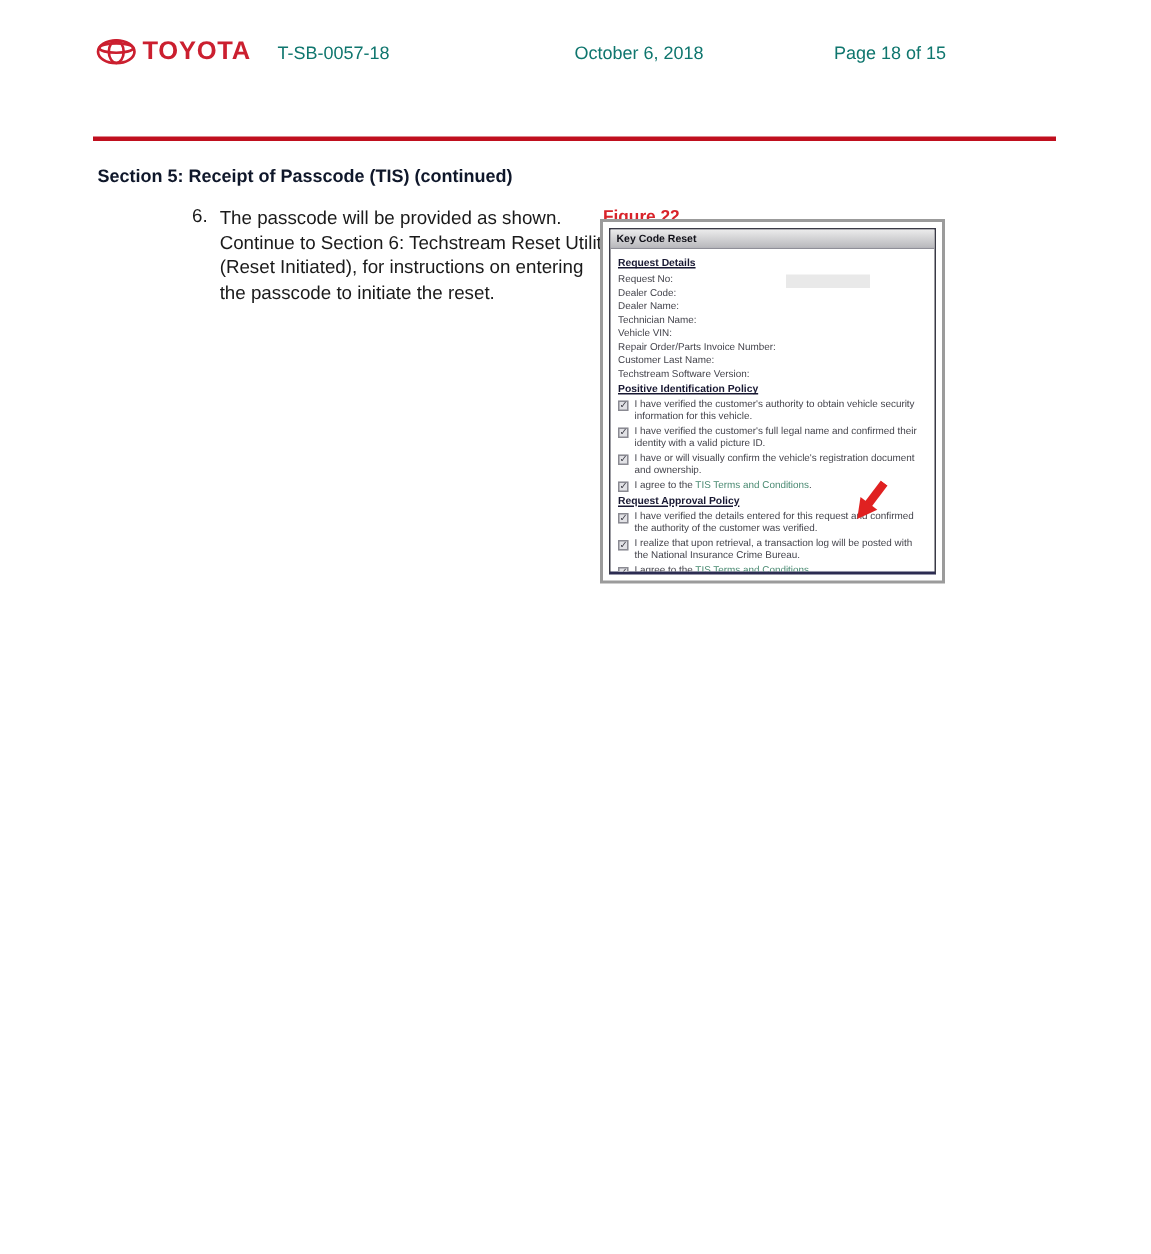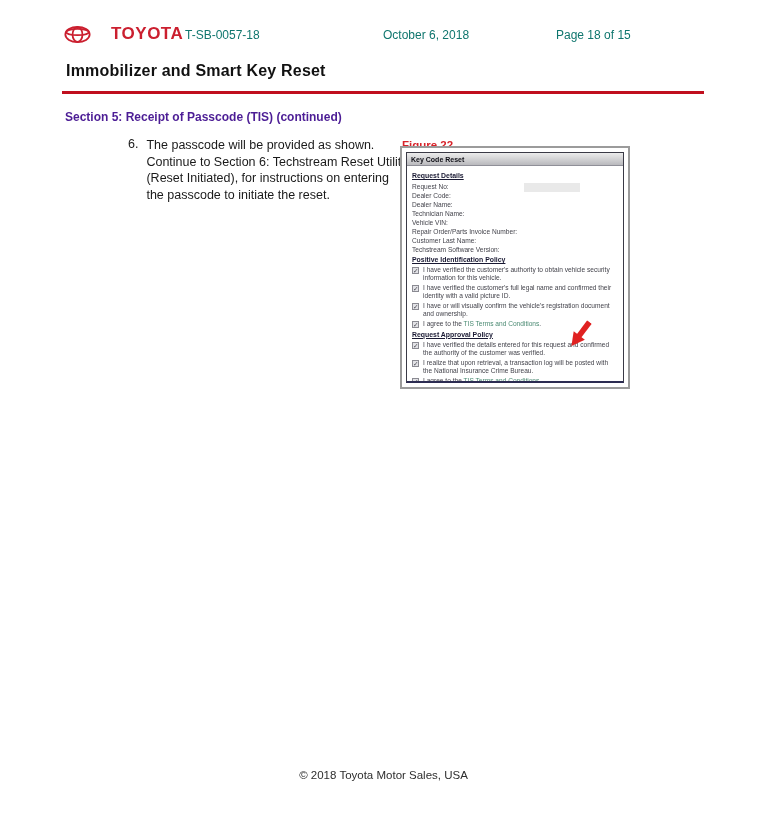--- a/index.html
+++ b/index.html
@@ -4,29 +4,29 @@
 <style>
   * { margin:0; padding:0; box-sizing:border-box; }
   html,body { background:#fff; }
   .page {
     position:relative; width:767px; height:836px; background:#ffffff;
     font-family:"Liberation Sans", sans-serif; color:#1a1a1a; overflow:hidden;
   }
   
   .logo { position:absolute; left:64px; top:24px; display:flex; align-items:center; gap:4px; }
   .logo svg { display:block; }
-  .logo-word { color:#cb1f2f; font-weight:bold; font-size:17px; letter-spacing:0.5px;margin-left:16px; }
+  .logo-word { color:#cb1f2f; font-weight:bold; font-size:17px; letter-spacing:0.5px; }
   .hdr-meta { position:absolute; top:28px; font-weight:normal; font-size:12px; color:#0f766e; }
   .hdr-bulletin { left:185px; }
   .hdr-date { left:383px; }
   .hdr-page { left:556px; }
   .doc-title { position:absolute; left:66px; top:62px; font-weight:bold; font-size:16px; color:#111; letter-spacing:0.2px; }
   .red-rule { position:absolute; left:62px; top:91px; width:642px; height:3px; background:#c00f1e; }
   
-  .section-heading { position:absolute; left:65px; top:110px; font-weight:bold; font-size:12px; color:#4c1d95; }
+  .section-heading { position:absolute; left:65px; top:110px; font-weight:bold; font-size:12px; color:#0f172a; }
   .step { position:absolute; left:128px; top:137px; width:280px; display:flex; gap:8px; }
   .step-num { font-size:12.5px; color:#1a1a1a; }
   .step-text { font-size:12.5px; line-height:16.5px; color:#1a1a1a; width:262px; }
   
   .fig-label { position:absolute; left:402px; top:129px; font-weight:bold; font-size:11.5px; color:#d8232a;margin-top:10px; }
   .fig-frame {
     position:absolute; left:400px; top:146px; width:230px; height:243px;
     border:2px solid #9b9b9b; background:#fff; padding:4px;
   }
   .dialog {
@@ -66,21 +66,20 @@
         <ellipse cx="30" cy="20" rx="27" ry="17" fill="none" stroke="#cb1f2f" stroke-width="4"></ellipse>
         <ellipse cx="30" cy="20" rx="11" ry="16.5" fill="none" stroke="#cb1f2f" stroke-width="4"></ellipse>
         <ellipse cx="30" cy="14.5" rx="25" ry="7" fill="none" stroke="#cb1f2f" stroke-width="4"></ellipse>
       </svg>
     </span>
     <span class="logo-word">TOYOTA</span>
   </div>
   <div class="hdr-meta hdr-bulletin">T-SB-0057-18</div>
   <div class="hdr-meta hdr-date">October 6, 2018</div>
   <div class="hdr-meta hdr-page">Page 18 of 15</div>
-  <div class="doc-title">Immobilizer and Smart Key Reset</div>
   <div class="red-rule"></div>
 
   <div class="section-heading">Section 5: Receipt of Passcode (TIS) (continued)</div>
 
   <div class="step">
     <span class="step-num">6.</span>
     <span class="step-text">The passcode will be provided as shown. Continue to Section 6: Techstream Reset Utility (Reset Initiated), for instructions on entering the passcode to initiate the reset.</span>
   </div>
 
   <div class="fig-label">Figure 22.</div>
@@ -135,14 +134,13 @@
         <span class="red-arrow">
           <svg width="15" height="31" viewBox="0 0 15 31">
             <rect x="4.7" y="0" width="5.6" height="18" fill="#e02121"></rect>
             <polygon points="0.5,17 14.5,17 7.5,30" fill="#e02121"></polygon>
           </svg>
         </span>
       </div>
     </div>
   </div>
 
-  <div class="footer">© 2018 Toyota Motor Sales, USA</div>
 </div>
 
 </body></html>

